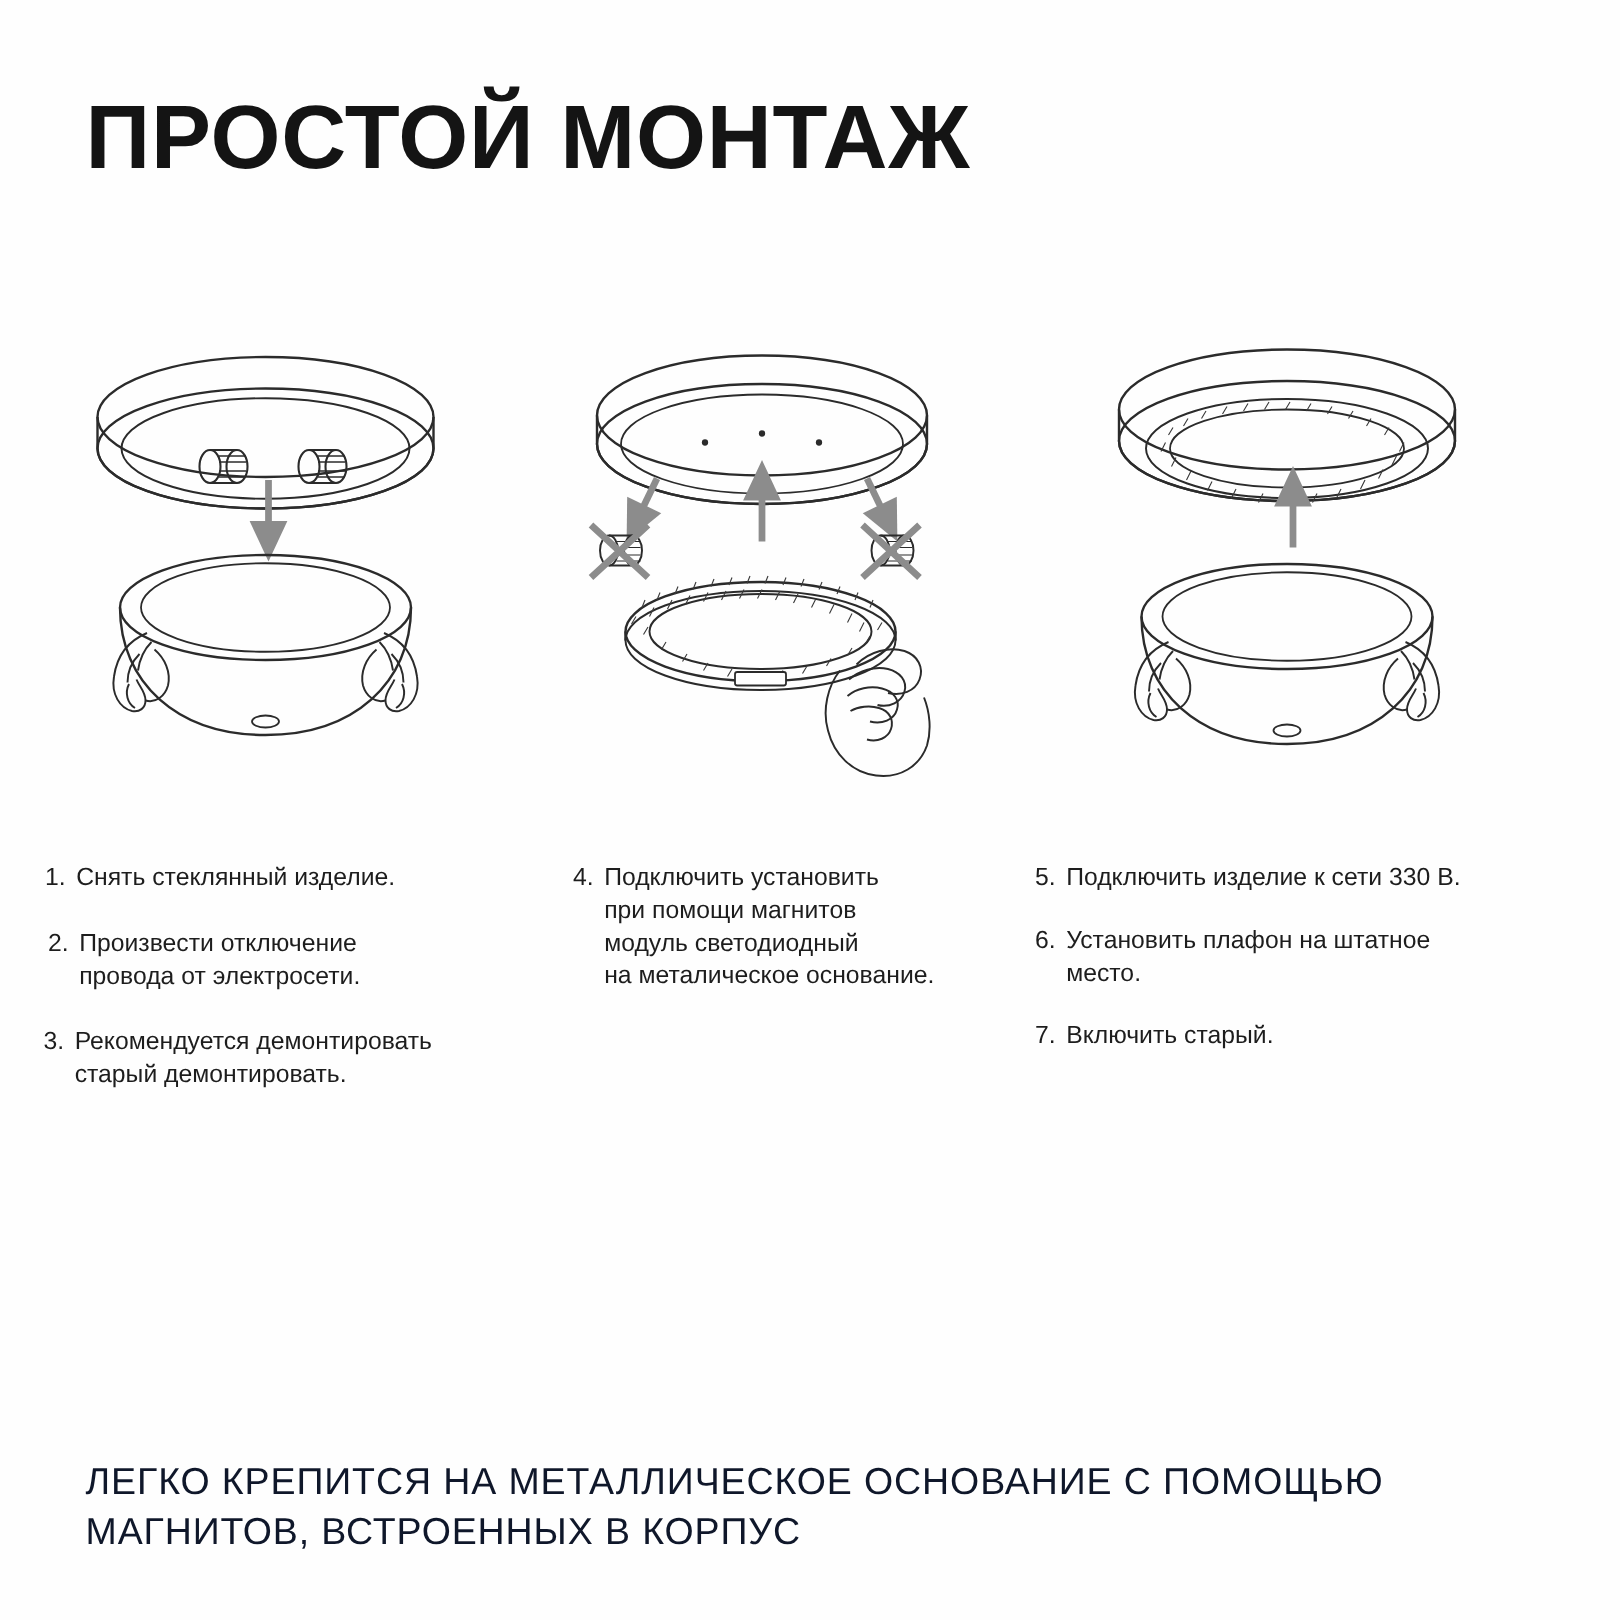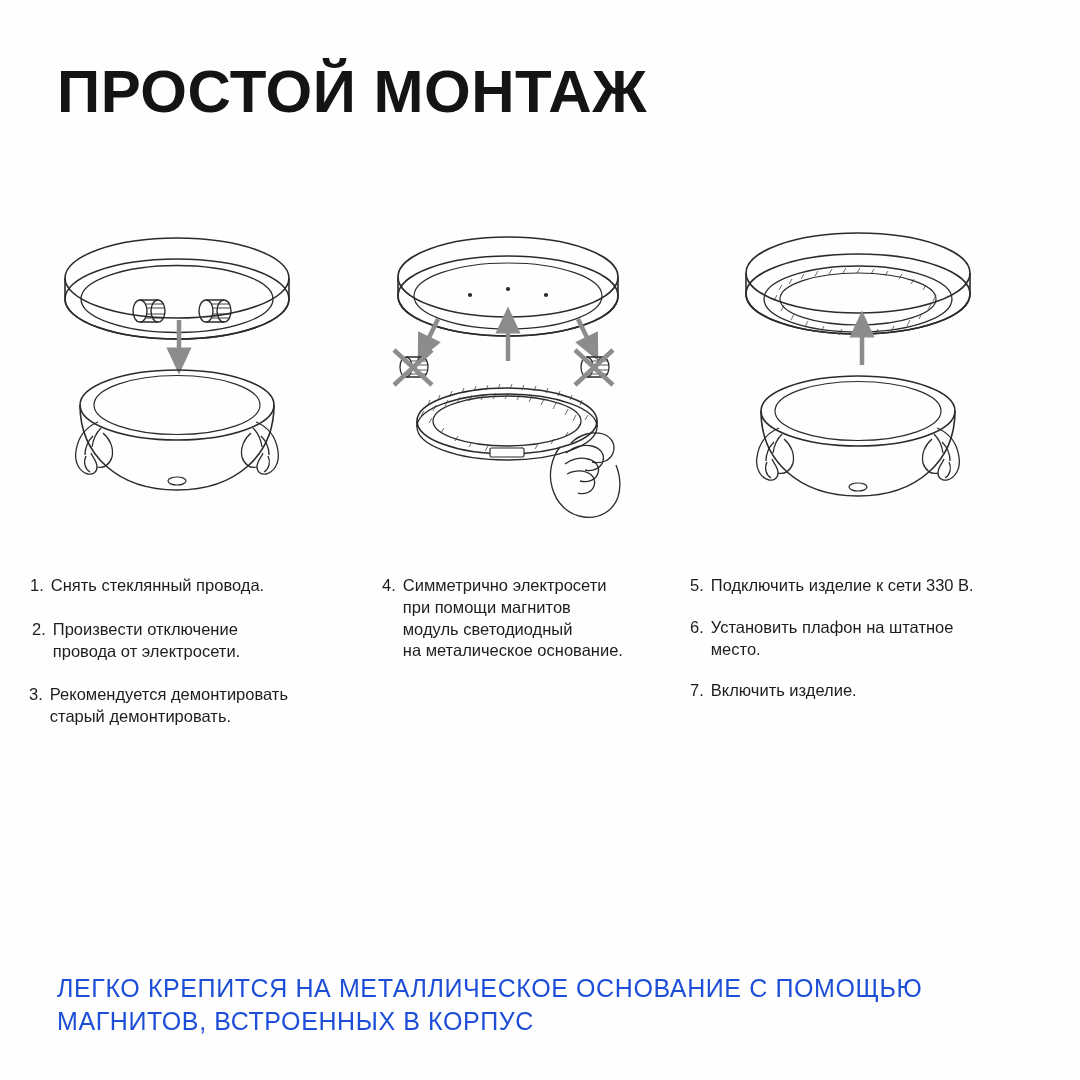--- a/index.html
+++ b/index.html
@@ -80,21 +80,21 @@
   .col-3 .step { margin-bottom: 20px; }
 
   .footer {
     position: absolute;
     left: 57px;
     top: 972px;
     width: 930px;
     font-size: 25px;
     letter-spacing: 0.6px;
     line-height: 1.32;
-    color: #1d4ed8;
+    color: #0f172a;
     text-transform: uppercase;
     white-space: pre-line;
   }
   svg { display: block; }
 </style>
 </head>
 <body>
 
 <div class="page">
 
@@ -234,57 +234,57 @@
         </g>
       </g>
     </svg>
   </div>
 
   <div class="columns">
 
     <div class="col col-1">
       <div class="step">
         <span class="num">1.</span>
-        <span class="txt">Снять стеклянный провода.</span>
+        <span class="txt">Снять стеклянный изделие.</span>
       </div>
       <div class="step">
         <span class="num">2.</span>
         <span class="txt">Произвести отключение
 провода от электросети.</span>
       </div>
       <div class="step">
         <span class="num">3.</span>
         <span class="txt">Рекомендуется демонтировать
 старый демонтировать.</span>
       </div>
     </div>
 
     <div class="col col-2">
       <div class="step">
         <span class="num">4.</span>
-        <span class="txt">Симметрично электросети
+        <span class="txt">Подключить установить
 при помощи магнитов
 модуль светодиодный
 на металическое основание.</span>
       </div>
     </div>
 
     <div class="col col-3">
       <div class="step">
         <span class="num">5.</span>
         <span class="txt">Подключить изделие к сети 330 В.</span>
       </div>
       <div class="step">
         <span class="num">6.</span>
         <span class="txt">Установить  плафон на штатное
 место.</span>
       </div>
       <div class="step">
         <span class="num">7.</span>
-        <span class="txt">Включить изделие.</span>
+        <span class="txt">Включить старый.</span>
       </div>
     </div>
 
   </div>
 
   <div class="footer">ЛЕГКО КРЕПИТСЯ НА МЕТАЛЛИЧЕСКОЕ ОСНОВАНИЕ С ПОМОЩЬЮ
 МАГНИТОВ, ВСТРОЕННЫХ В КОРПУС</div>
 
 </div>
 

